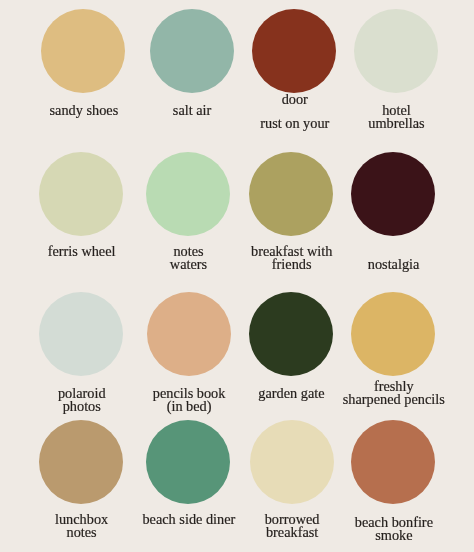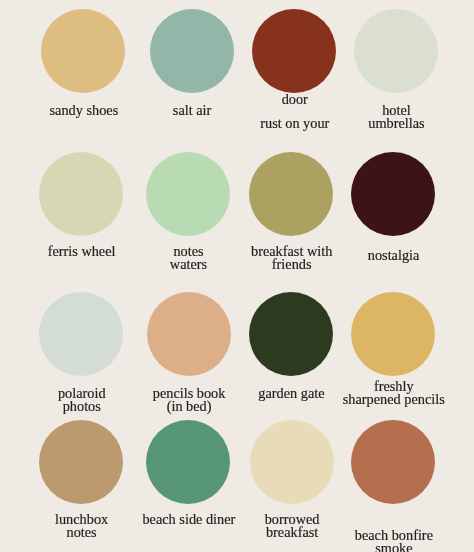--- a/index.html
+++ b/index.html
@@ -56,21 +56,21 @@
       <div class="label" style="margin-top:9.20px">notes</div>
       <div class="label">waters</div>
     </div>
     <div class="cell" style="left:239.1px;top:152.0px">
       <div class="swatch" style="background:#aca160"></div>
       <div class="label" style="margin-top:9.20px">breakfast with</div>
       <div class="label">friends</div>
     </div>
     <div class="cell" style="left:341.0px;top:152.0px">
       <div class="swatch" style="background:#3b1318"></div>
-      <div class="label" style="margin-top:13px">nostalgia</div>
+      <div class="label" style="margin-top:22px">nostalgia</div>
     </div>
     <div class="cell" style="left:29.2px;top:292.2px">
       <div class="swatch" style="background:#d3dcd5"></div>
       <div class="label" style="margin-top:10.80px">polaroid</div>
       <div class="label">photos</div>
     </div>
     <div class="cell" style="left:136.5px;top:292.2px">
       <div class="swatch" style="background:#ddaf88"></div>
       <div class="label" style="margin-top:10.80px">pencils book</div>
       <div class="label">(in bed)</div>
@@ -93,16 +93,16 @@
       <div class="swatch" style="background:#579578"></div>
       <div class="label" style="margin-top:9.20px">beach side diner</div>
     </div>
     <div class="cell" style="left:239.5px;top:419.8px">
       <div class="swatch" style="background:#e7dcb7"></div>
       <div class="label" style="margin-top:9.20px">borrowed</div>
       <div class="label">breakfast</div>
     </div>
     <div class="cell" style="left:341.3px;top:419.8px">
       <div class="swatch" style="background:#b66f4e"></div>
-      <div class="label" style="margin-top:25px">beach bonfire</div>
+      <div class="label" style="margin-top:12px">beach bonfire</div>
       <div class="label">smoke</div>
     </div>
 </div>
 
 </body></html>

